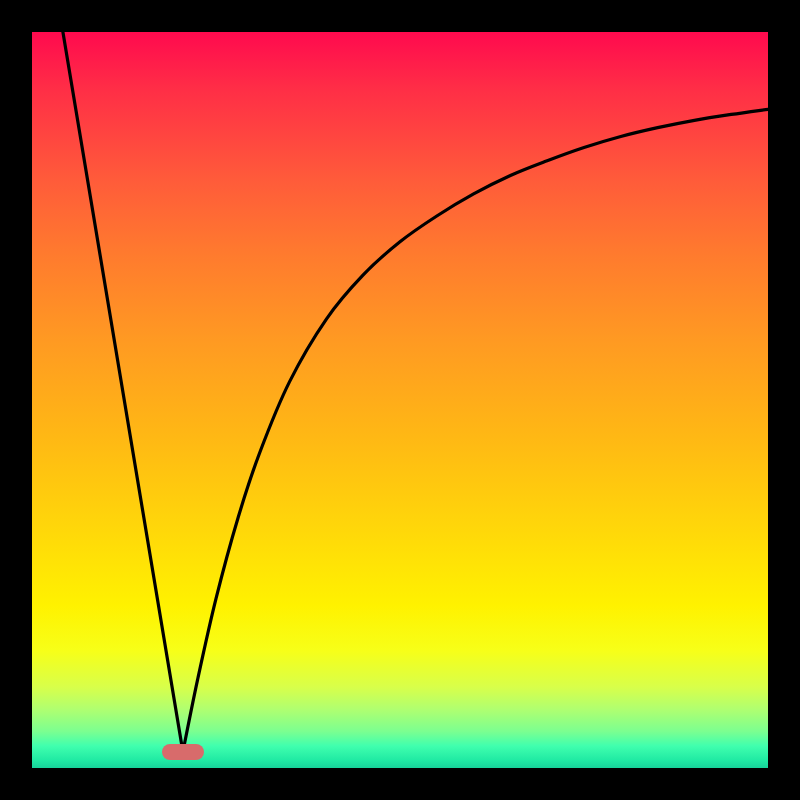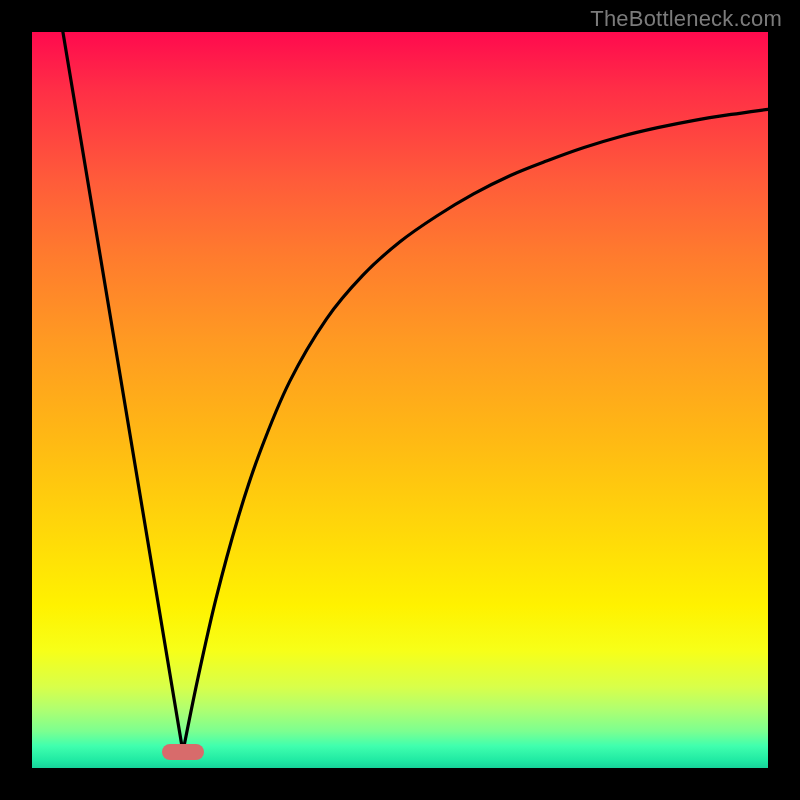--- a/index.html
+++ b/index.html
@@ -68,21 +68,20 @@
     color: #7b7b7b;
     font-size: 22px;
     letter-spacing: 0.2px;
     user-select: none;
   }
 </style>
 </head>
 <body>
 
 <div class="frame">
-  <div class="watermark">TheBottleneck.com</div>
   <div class="plot-area">
     <div class="gradient-bg"></div>
     <svg class="curves" viewBox="0 0 736 736" preserveAspectRatio="none">
       <path id="path-left" d="M 30.91 0.00 L 150.88 719.81" stroke="#000" stroke-width="3.2" fill="none" stroke-linecap="round"></path>
       <path id="path-right" d="M 150.88 719.81 C 153.33 707.79, 160.08 673.19, 165.60 647.68 C 171.12 622.17, 177.25 593.71, 184.00 566.72 C 190.75 539.73, 198.72 510.29, 206.08 485.76 C 213.44 461.23, 219.57 442.21, 228.16 419.52 C 236.75 396.83, 246.56 371.68, 257.60 349.60 C 268.64 327.52, 282.13 304.83, 294.40 287.04 C 306.67 269.25, 318.93 255.76, 331.20 242.88 C 343.47 230.00, 355.73 219.57, 368.00 209.76 C 380.27 199.95, 392.53 191.97, 404.80 184.00 C 417.07 176.03, 429.33 168.67, 441.60 161.92 C 453.87 155.17, 466.13 149.04, 478.40 143.52 C 490.67 138.00, 502.93 133.46, 515.20 128.80 C 527.47 124.14, 539.73 119.60, 552.00 115.55 C 564.27 111.50, 576.53 107.82, 588.80 104.51 C 601.07 101.20, 613.33 98.38, 625.60 95.68 C 637.87 92.98, 650.13 90.53, 662.40 88.32 C 674.67 86.11, 686.93 84.27, 699.20 82.43 C 711.47 80.59, 729.87 78.14, 736.00 77.28" stroke="#000" stroke-width="3.2" fill="none" stroke-linecap="round"></path>
     </svg>
     <div class="marker" id="marker" style="left: 150.88px; top: 719.808px;"></div>
   </div>
 </div>
 

